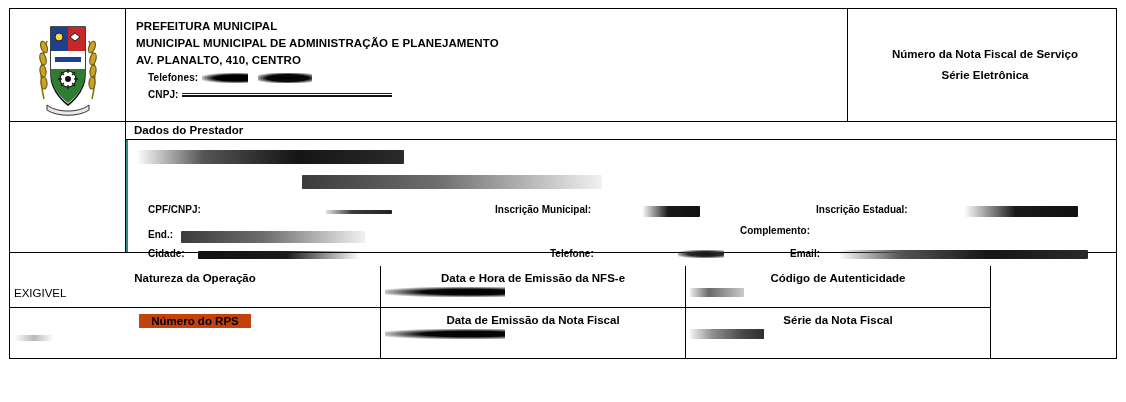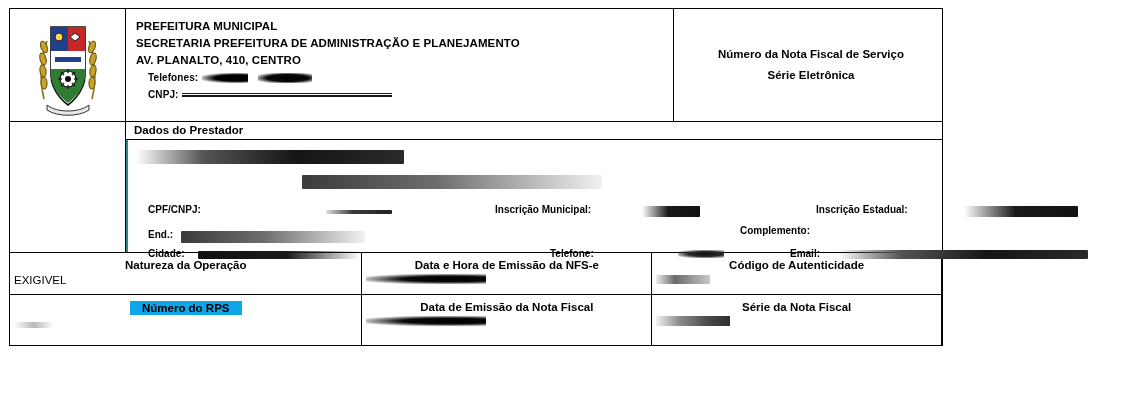--- a/index.html
+++ b/index.html
@@ -15,21 +15,21 @@
     position: relative;
     width: 1126px;
     height: 402px;
     background: #ffffff;
     overflow: hidden;
   }
   .doc {
     position: absolute;
     left: 9px;
     top: 8px;
-    width: 934px;
+    width: 1108px;
     box-sizing: border-box;
     border: 1px solid #000;
     background: #fff;
   }
 
   
   .header {
     display: flex;
     align-items: stretch;
     border-bottom: 1px solid #000;
@@ -170,20 +170,21 @@
 
   
   .ident-title {
     font-size: 11.5px;
     font-weight: bold;
     padding: 3px 0 4px 8px;
     border-bottom: 1px solid #000;
   }
   .ident-grid {
     display: flex;
+    margin-top: 13px;
   }
   .ident-col {
     box-sizing: border-box;
     border-right: 1px solid #000;
   }
   .ident-col.c1 { width: 371px; }
   .ident-col.c2 { width: 305px; }
   .ident-col.c3 { width: 305px; }
   .ident-col.c4 { flex: 1; border-right: none; }
 
@@ -194,21 +195,21 @@
     padding: 6px 4px 2px;
     white-space: nowrap;
   }
   .cell-val {
     font-size: 11.5px;
     padding: 1px 4px 5px;
     min-height: 15px;
   }
   .row-div { border-top: 1px solid #000; }
   .hl {
-    background: #0ea5e9;
+    background: #c2410c;
     font-weight: bold;
     display: inline-block;
     padding: 1px 12px;
   }
   .bottom-pad { height: 7px; }
 
   .smear-center {
     display: inline-block;
     width: 120px;
     height: 10px;
@@ -286,21 +287,21 @@
           <circle cx="24" cy="24" r="4" fill="#ffd54f" stroke="#111" stroke-width="0.9"></circle>
           <path d="M40 20 l5 4 -5 4 -5 -4 z" fill="#ffffff" stroke="#111" stroke-width="0.9"></path>
           <rect x="20" y="44" width="26" height="5" fill="#1f3f8f"></rect>
 
           <path d="M12 92 C22 100 44 100 54 92 L54 97 C44 104 22 104 12 97 Z" fill="#e8e8e8" stroke="#333" stroke-width="1"></path>
         </svg>
       </div>
 
       <div class="org-cell">
         <div class="line">PREFEITURA MUNICIPAL</div>
-        <div class="line">SECRETARIA PREFEITURA DE ADMINISTRAÇÃO E PLANEJAMENTO</div>
+        <div class="line">MUNICIPAL MUNICIPAL DE ADMINISTRAÇÃO E PLANEJAMENTO</div>
         <div class="line">AV. PLANALTO, 410, CENTRO</div>
         <div class="line">
           <span class="lbl">Telefones:</span>
           <span class="smear-phone"></span>
         </div>
         <div class="line">
           <span class="lbl">CNPJ:</span>
           <span class="smear-line"></span>
         </div>
       </div>

